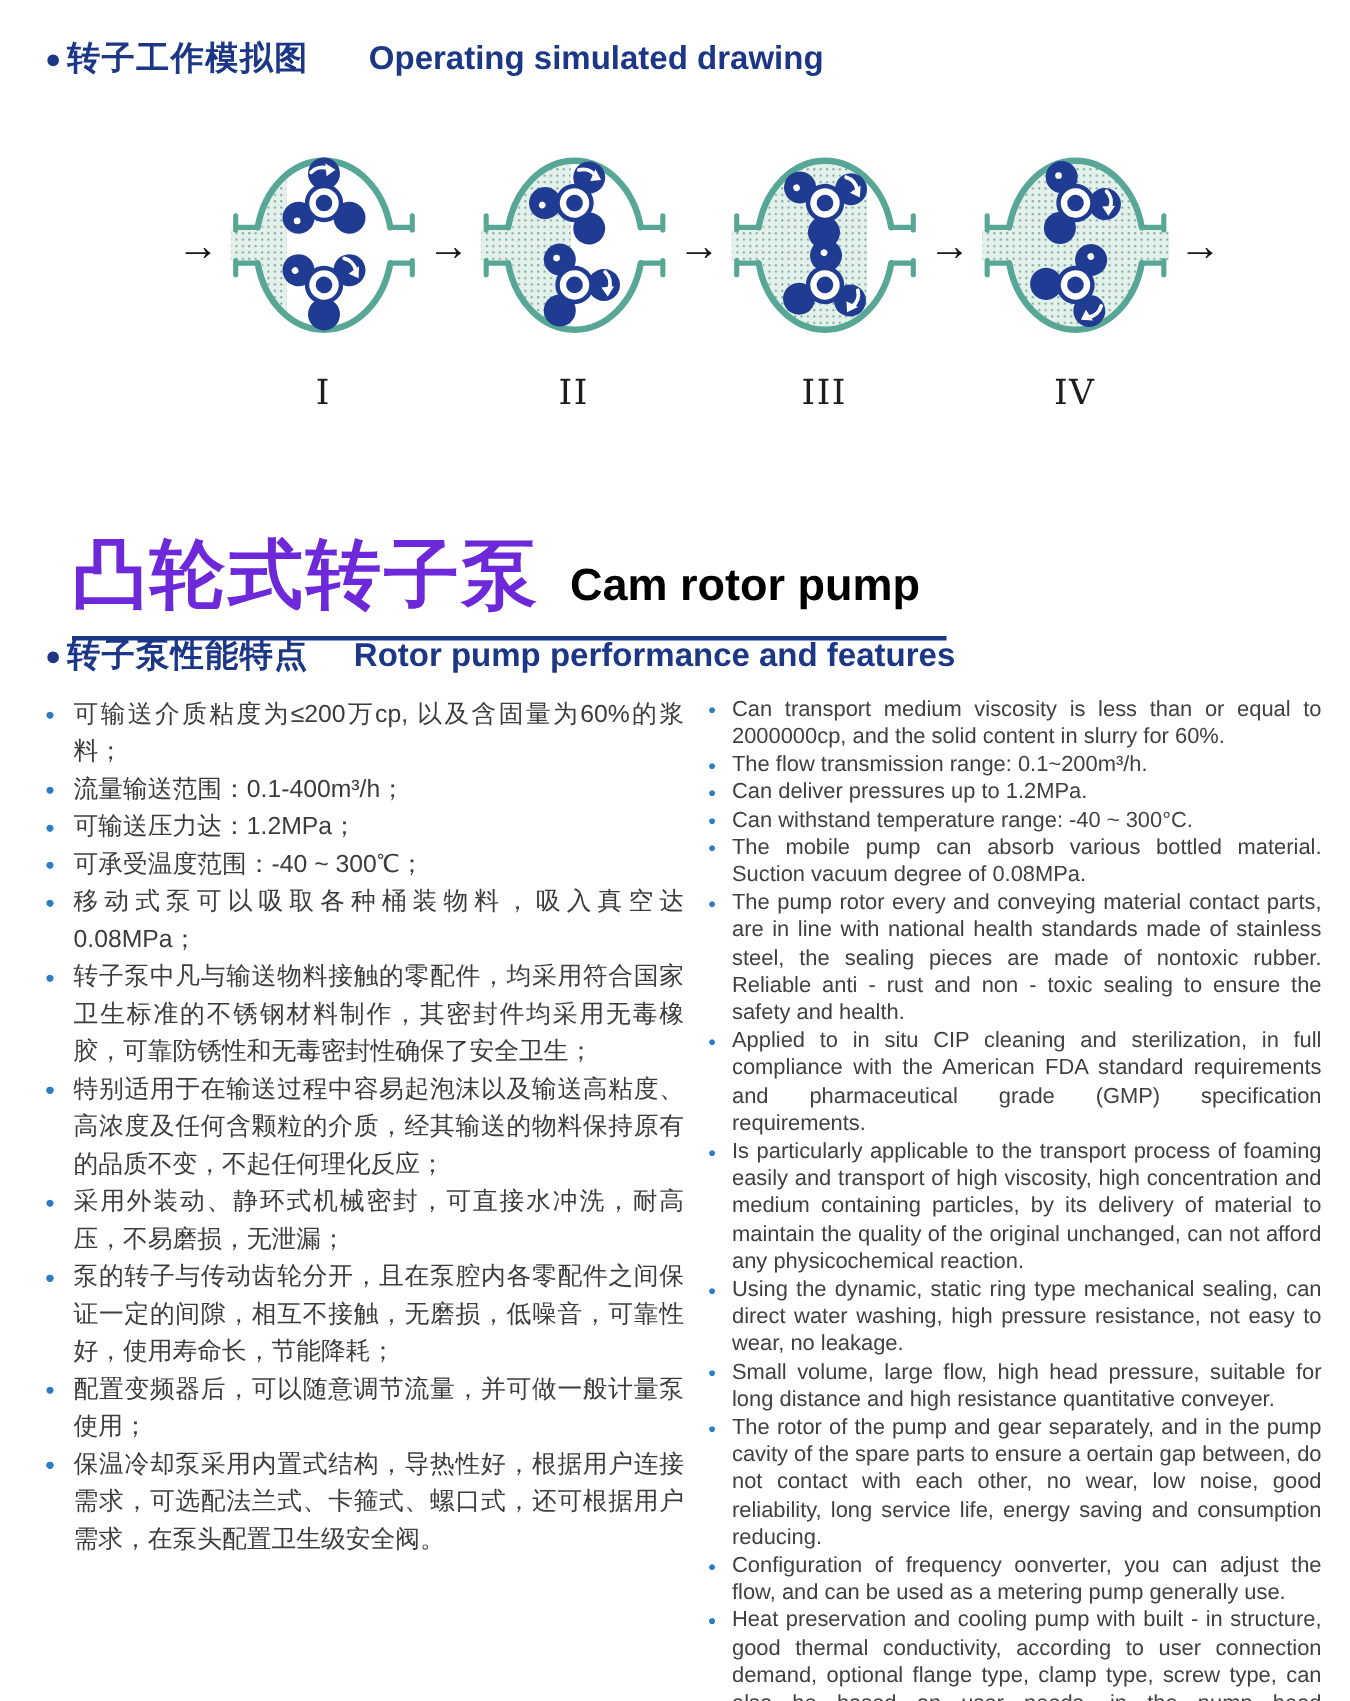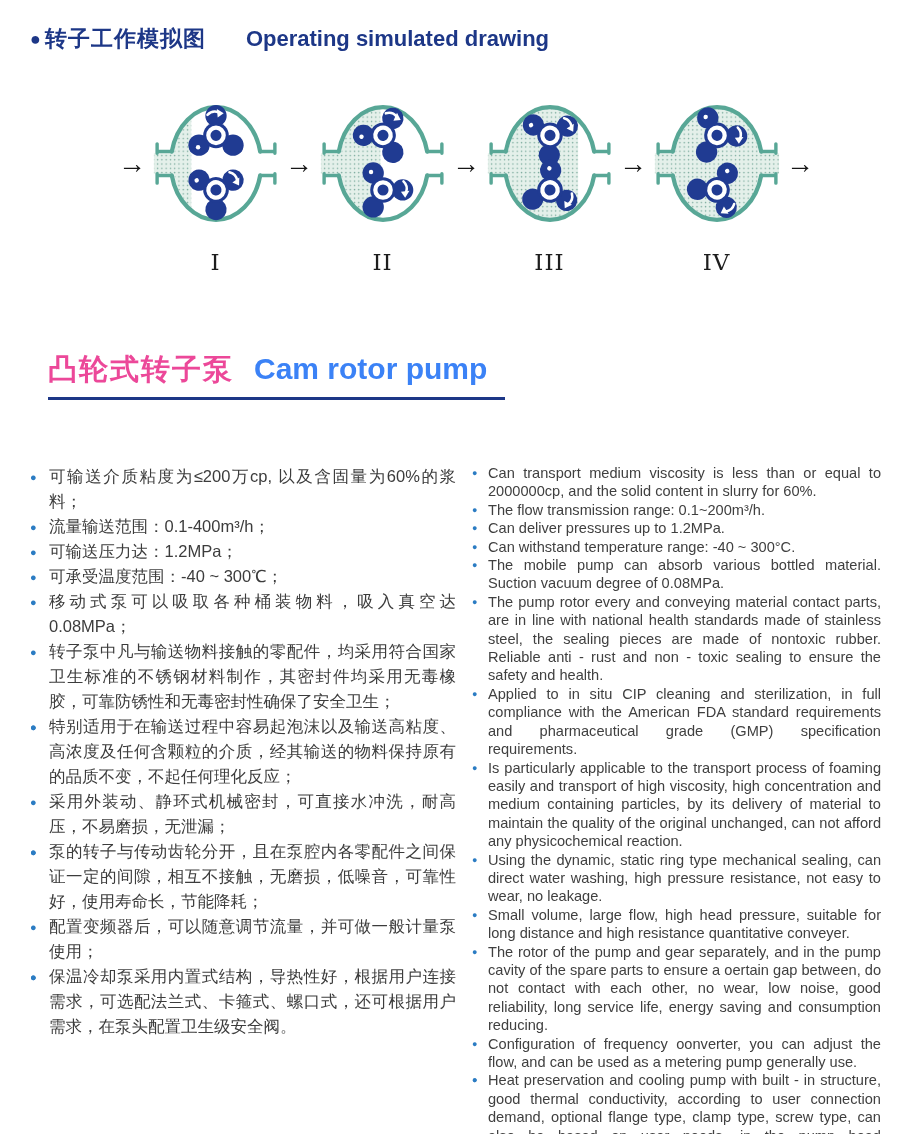--- a/index.html
+++ b/index.html
@@ -19,22 +19,22 @@
   
   .diagram-row{position:absolute;top:90px;left:118px;width:696px;display:flex;justify-content:space-between;align-items:flex-start;}
   .flow-arrow{font-size:28px;line-height:28px;color:#161616;margin-top:60px;}
   .pump-fig{display:flex;flex-direction:column;align-items:center;}
   .pump-svg svg{display:block;width:128px;height:147px;}
   .stage-label{margin-top:12px;font-family:"DejaVu Serif","Liberation Serif",serif;font-size:23px;color:#1d1d1d;letter-spacing:1px;}
 
   
   .main-title{position:absolute;top:350px;left:48px;margin:0;}
   .main-title .wrap{display:inline-block;border-bottom:3px solid #1d3787;padding:0 18px 7px 0;}
-  .main-title .zh{font-size:29px;font-weight:bold;color:#ec4899;letter-spacing:2px;}
-  .main-title .en{font-size:30px;font-weight:bold;color:#3b82f6;margin-left:20px;}
+  .main-title .zh{font-size:50px;font-weight:bold;color:#6d28d9;letter-spacing:2px;}
+  .main-title .en{font-size:30px;font-weight:bold;color:#000000;margin-left:20px;}
 
   
   .columns{position:absolute;top:464px;left:30px;display:flex;gap:16px;}
   .col{list-style:none;margin:0;padding:0;}
   .col li{position:relative;text-align:justify;}
   .col .b{position:absolute;color:#2b7cc3;}
   .col-zh{width:426px;}
   .col-zh li{padding-left:19px;font-size:16.5px;line-height:25px;color:#3c3c3c;font-weight:500;}
   .col-zh .b{left:0;top:1px;font-size:11px;}
   .col-en{width:409px;}
@@ -220,20 +220,23 @@
     </div>
     <span class="flow-arrow">→</span>
   </div>
 
   <h1 class="main-title">
     <span class="wrap">
       <span class="zh">凸轮式转子泵</span><span class="en">Cam rotor pump</span>
     </span>
   </h1>
 
+  <header class="sec-head" id="header-feat">
+    <span class="dot">●</span><span class="zh">转子泵性能特点</span><span class="en">Rotor pump performance and features</span>
+  </header>
 
   <div class="columns">
     <ul class="col col-zh">
 
         <li>
           <span class="b">●</span>
           <span class="t">可输送介质粘度为≤200万cp, 以及含固量为60%的浆料；</span>
         </li>
 
         <li>

